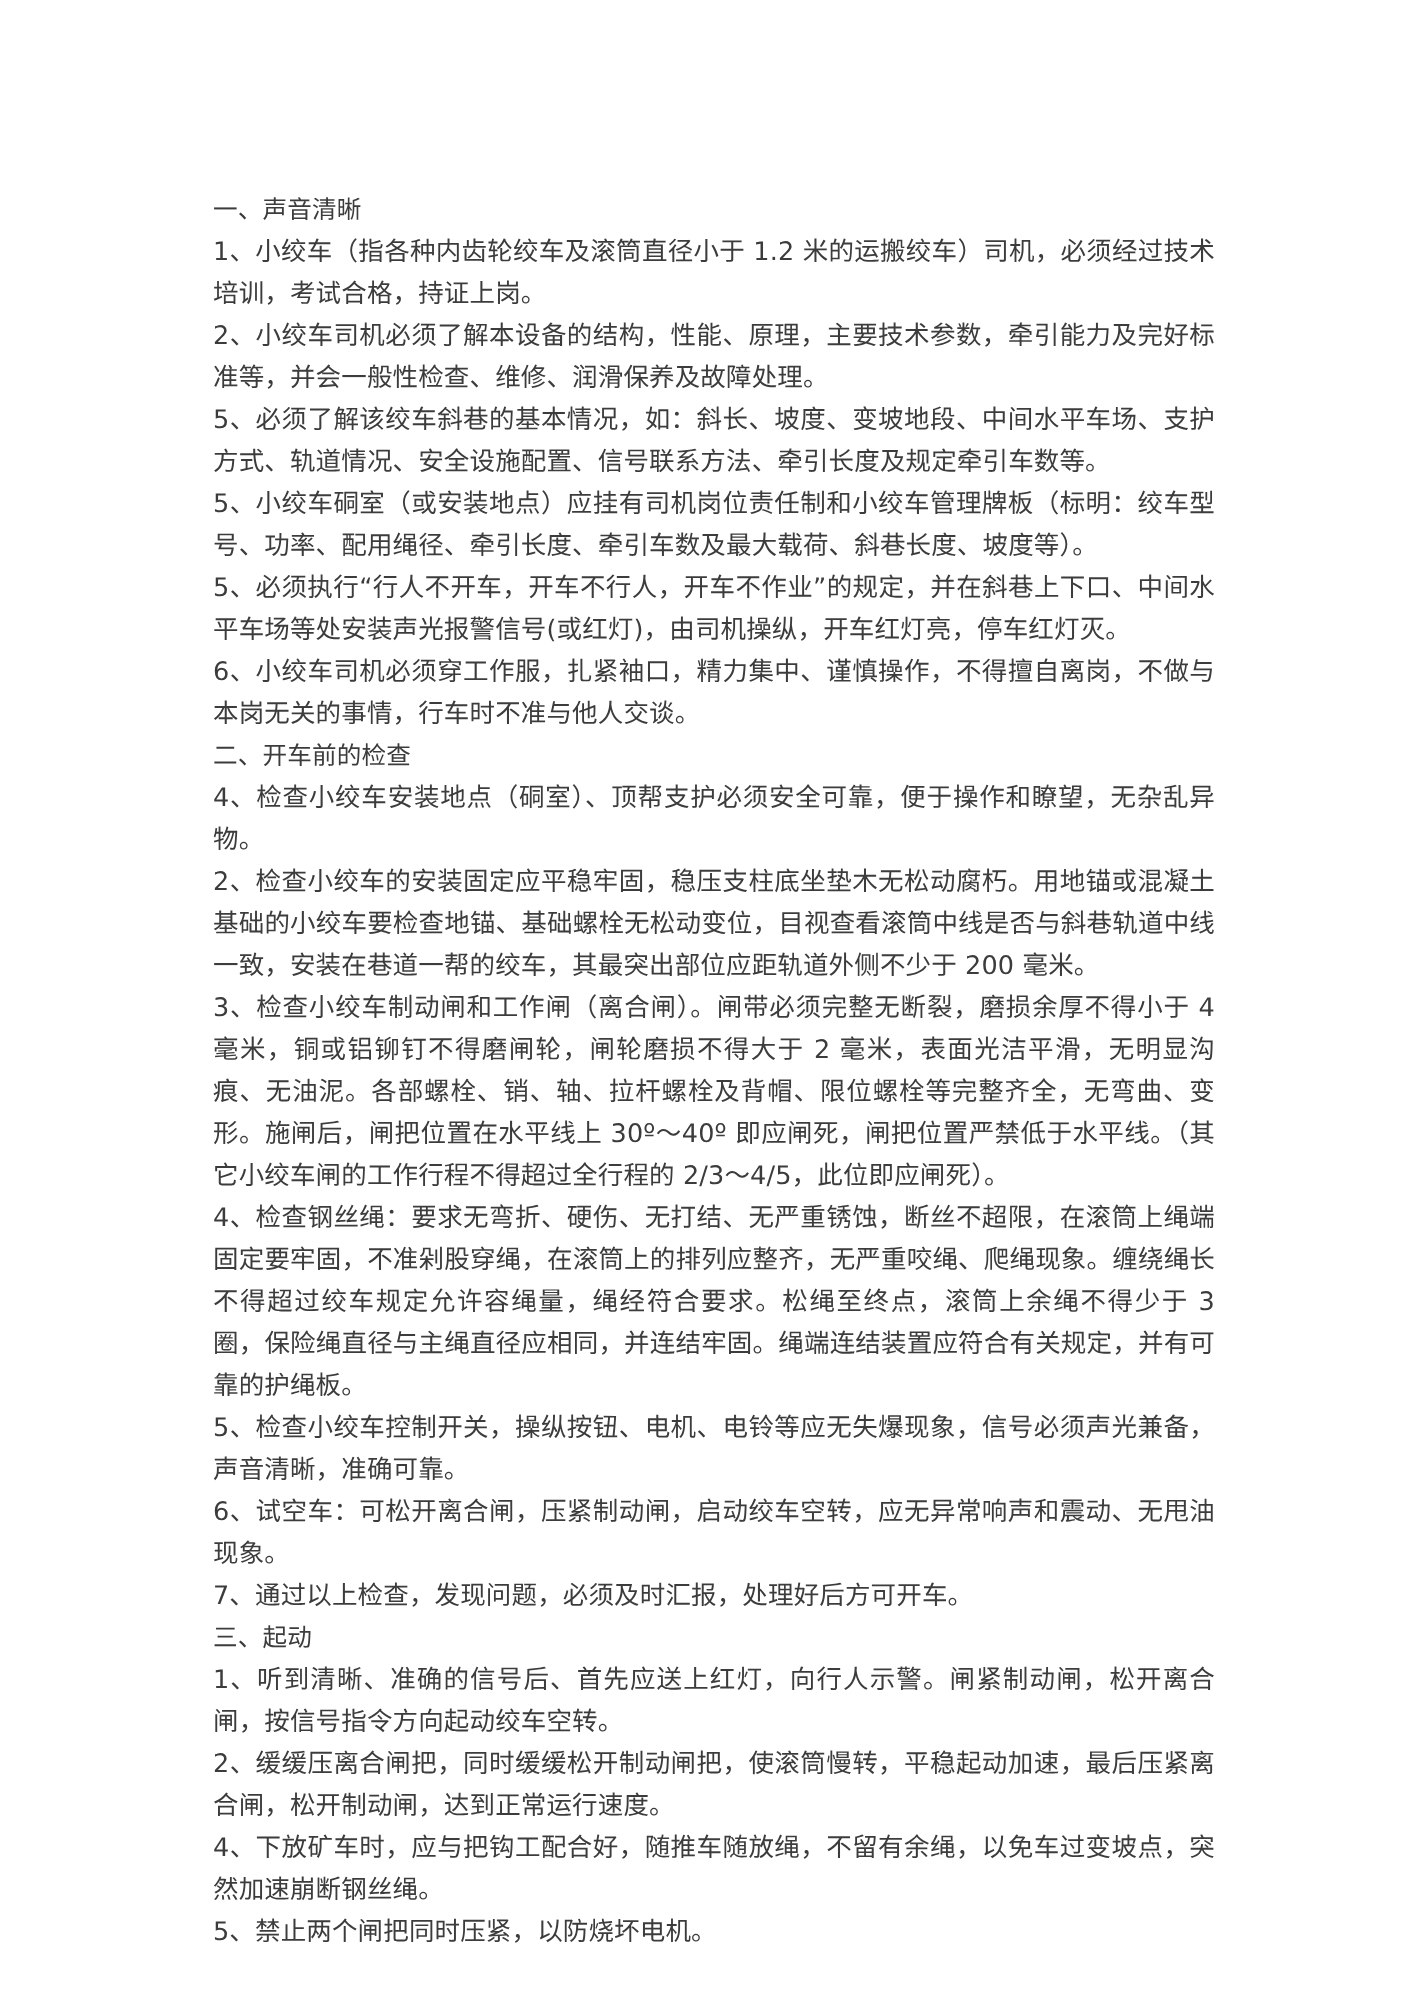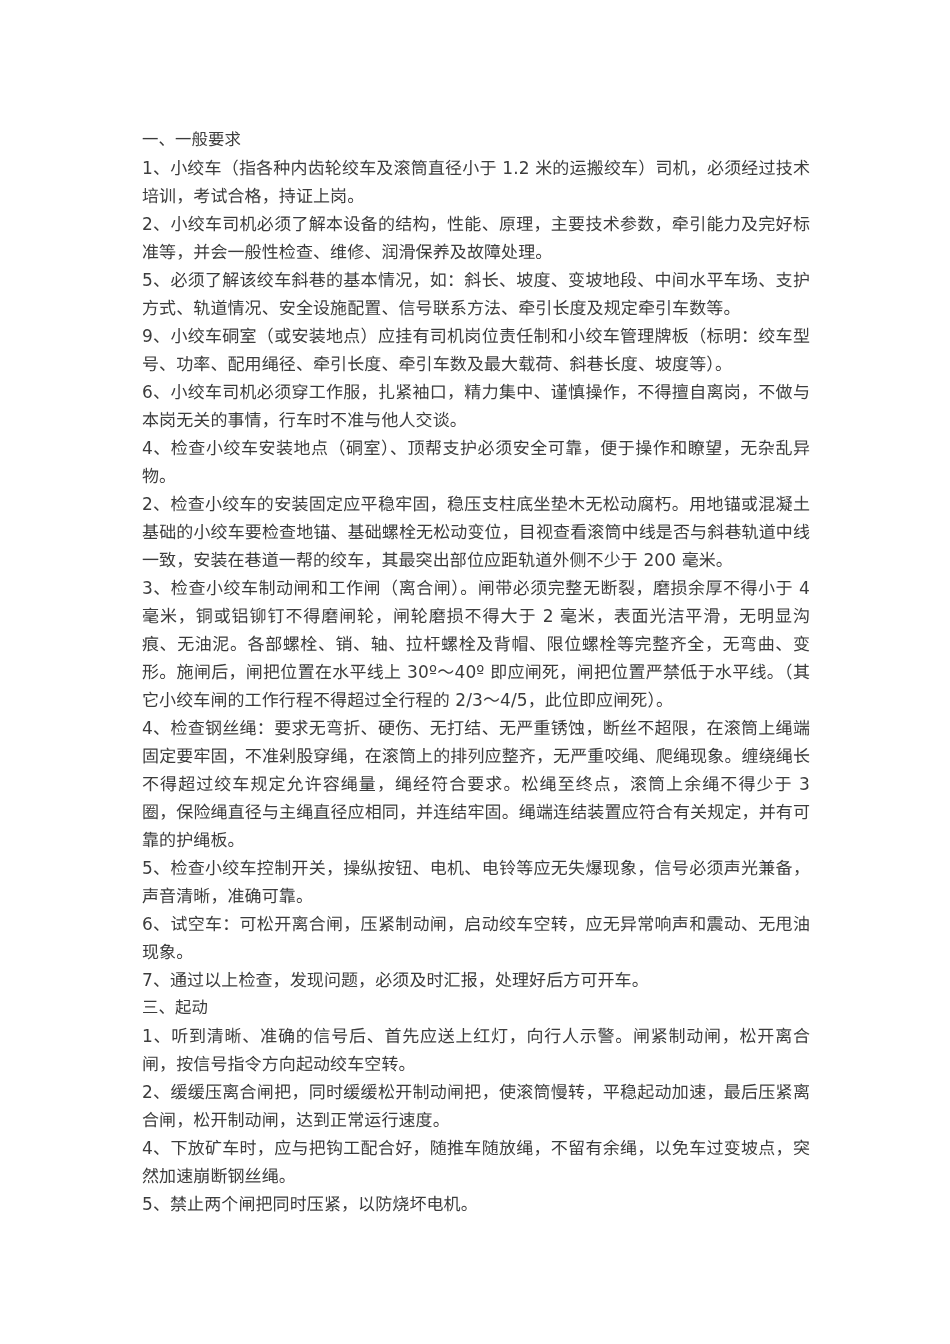--- a/index.html
+++ b/index.html
@@ -47,33 +47,35 @@
   .spacer-bottom {
     height: 120px;
   }
 </style>
 </head>
 <body>
 
 <div class="page">
   <div class="doc-body">
 
-    <p class="para heading">一、一般要求</p>
+    <p class="para heading">一、声音清晰</p>
 
     <p class="para">1、小绞车（指各种内齿轮绞车及滚筒直径小于 1.2 米的运搬绞车）司机，必须经过技术培训，考试合格，持证上岗。</p>
 
     <p class="para">2、小绞车司机必须了解本设备的结构，性能、原理，主要技术参数，牵引能力及完好标准等，并会一般性检查、维修、润滑保养及故障处理。</p>
 
     <p class="para">5、必须了解该绞车斜巷的基本情况，如：斜长、坡度、变坡地段、中间水平车场、支护方式、轨道情况、安全设施配置、信号联系方法、牵引长度及规定牵引车数等。</p>
 
-    <p class="para">9、小绞车硐室（或安装地点）应挂有司机岗位责任制和小绞车管理牌板（标明：绞车型号、功率、配用绳径、牵引长度、牵引车数及最大载荷、斜巷长度、坡度等）。</p>
+    <p class="para">5、小绞车硐室（或安装地点）应挂有司机岗位责任制和小绞车管理牌板（标明：绞车型号、功率、配用绳径、牵引长度、牵引车数及最大载荷、斜巷长度、坡度等）。</p>
 
+    <p class="para">5、必须执行“行人不开车，开车不行人，开车不作业”的规定，并在斜巷上下口、中间水平车场等处安装声光报警信号(或红灯)，由司机操纵，开车红灯亮，停车红灯灭。</p>
 
     <p class="para">6、小绞车司机必须穿工作服，扎紧袖口，精力集中、谨慎操作，不得擅自离岗，不做与本岗无关的事情，行车时不准与他人交谈。</p>
 
+    <p class="para heading">二、开车前的检查</p>
 
     <p class="para">4、检查小绞车安装地点（硐室）、顶帮支护必须安全可靠，便于操作和瞭望，无杂乱异物。</p>
 
     <p class="para">2、检查小绞车的安装固定应平稳牢固，稳压支柱底坐垫木无松动腐朽。用地锚或混凝土基础的小绞车要检查地锚、基础螺栓无松动变位，目视查看滚筒中线是否与斜巷轨道中线一致，安装在巷道一帮的绞车，其最突出部位应距轨道外侧不少于 200 毫米。</p>
 
     <p class="para">3、检查小绞车制动闸和工作闸（离合闸）。闸带必须完整无断裂，磨损余厚不得小于 4 毫米，铜或铝铆钉不得磨闸轮，闸轮磨损不得大于 2 毫米，表面光洁平滑，无明显沟痕、无油泥。各部螺栓、销、轴、拉杆螺栓及背帽、限位螺栓等完整齐全，无弯曲、变形。施闸后，闸把位置在水平线上 30º～40º 即应闸死，闸把位置严禁低于水平线。（其它小绞车闸的工作行程不得超过全行程的 2/3～4/5，此位即应闸死）。</p>
 
     <p class="para">4、检查钢丝绳：要求无弯折、硬伤、无打结、无严重锈蚀，断丝不超限，在滚筒上绳端固定要牢固，不准剁股穿绳，在滚筒上的排列应整齐，无严重咬绳、爬绳现象。缠绕绳长不得超过绞车规定允许容绳量，绳经符合要求。松绳至终点，滚筒上余绳不得少于 3 圈，保险绳直径与主绳直径应相同，并连结牢固。绳端连结装置应符合有关规定，并有可靠的护绳板。</p>
 
     <p class="para">5、检查小绞车控制开关，操纵按钮、电机、电铃等应无失爆现象，信号必须声光兼备，声音清晰，准确可靠。</p>

